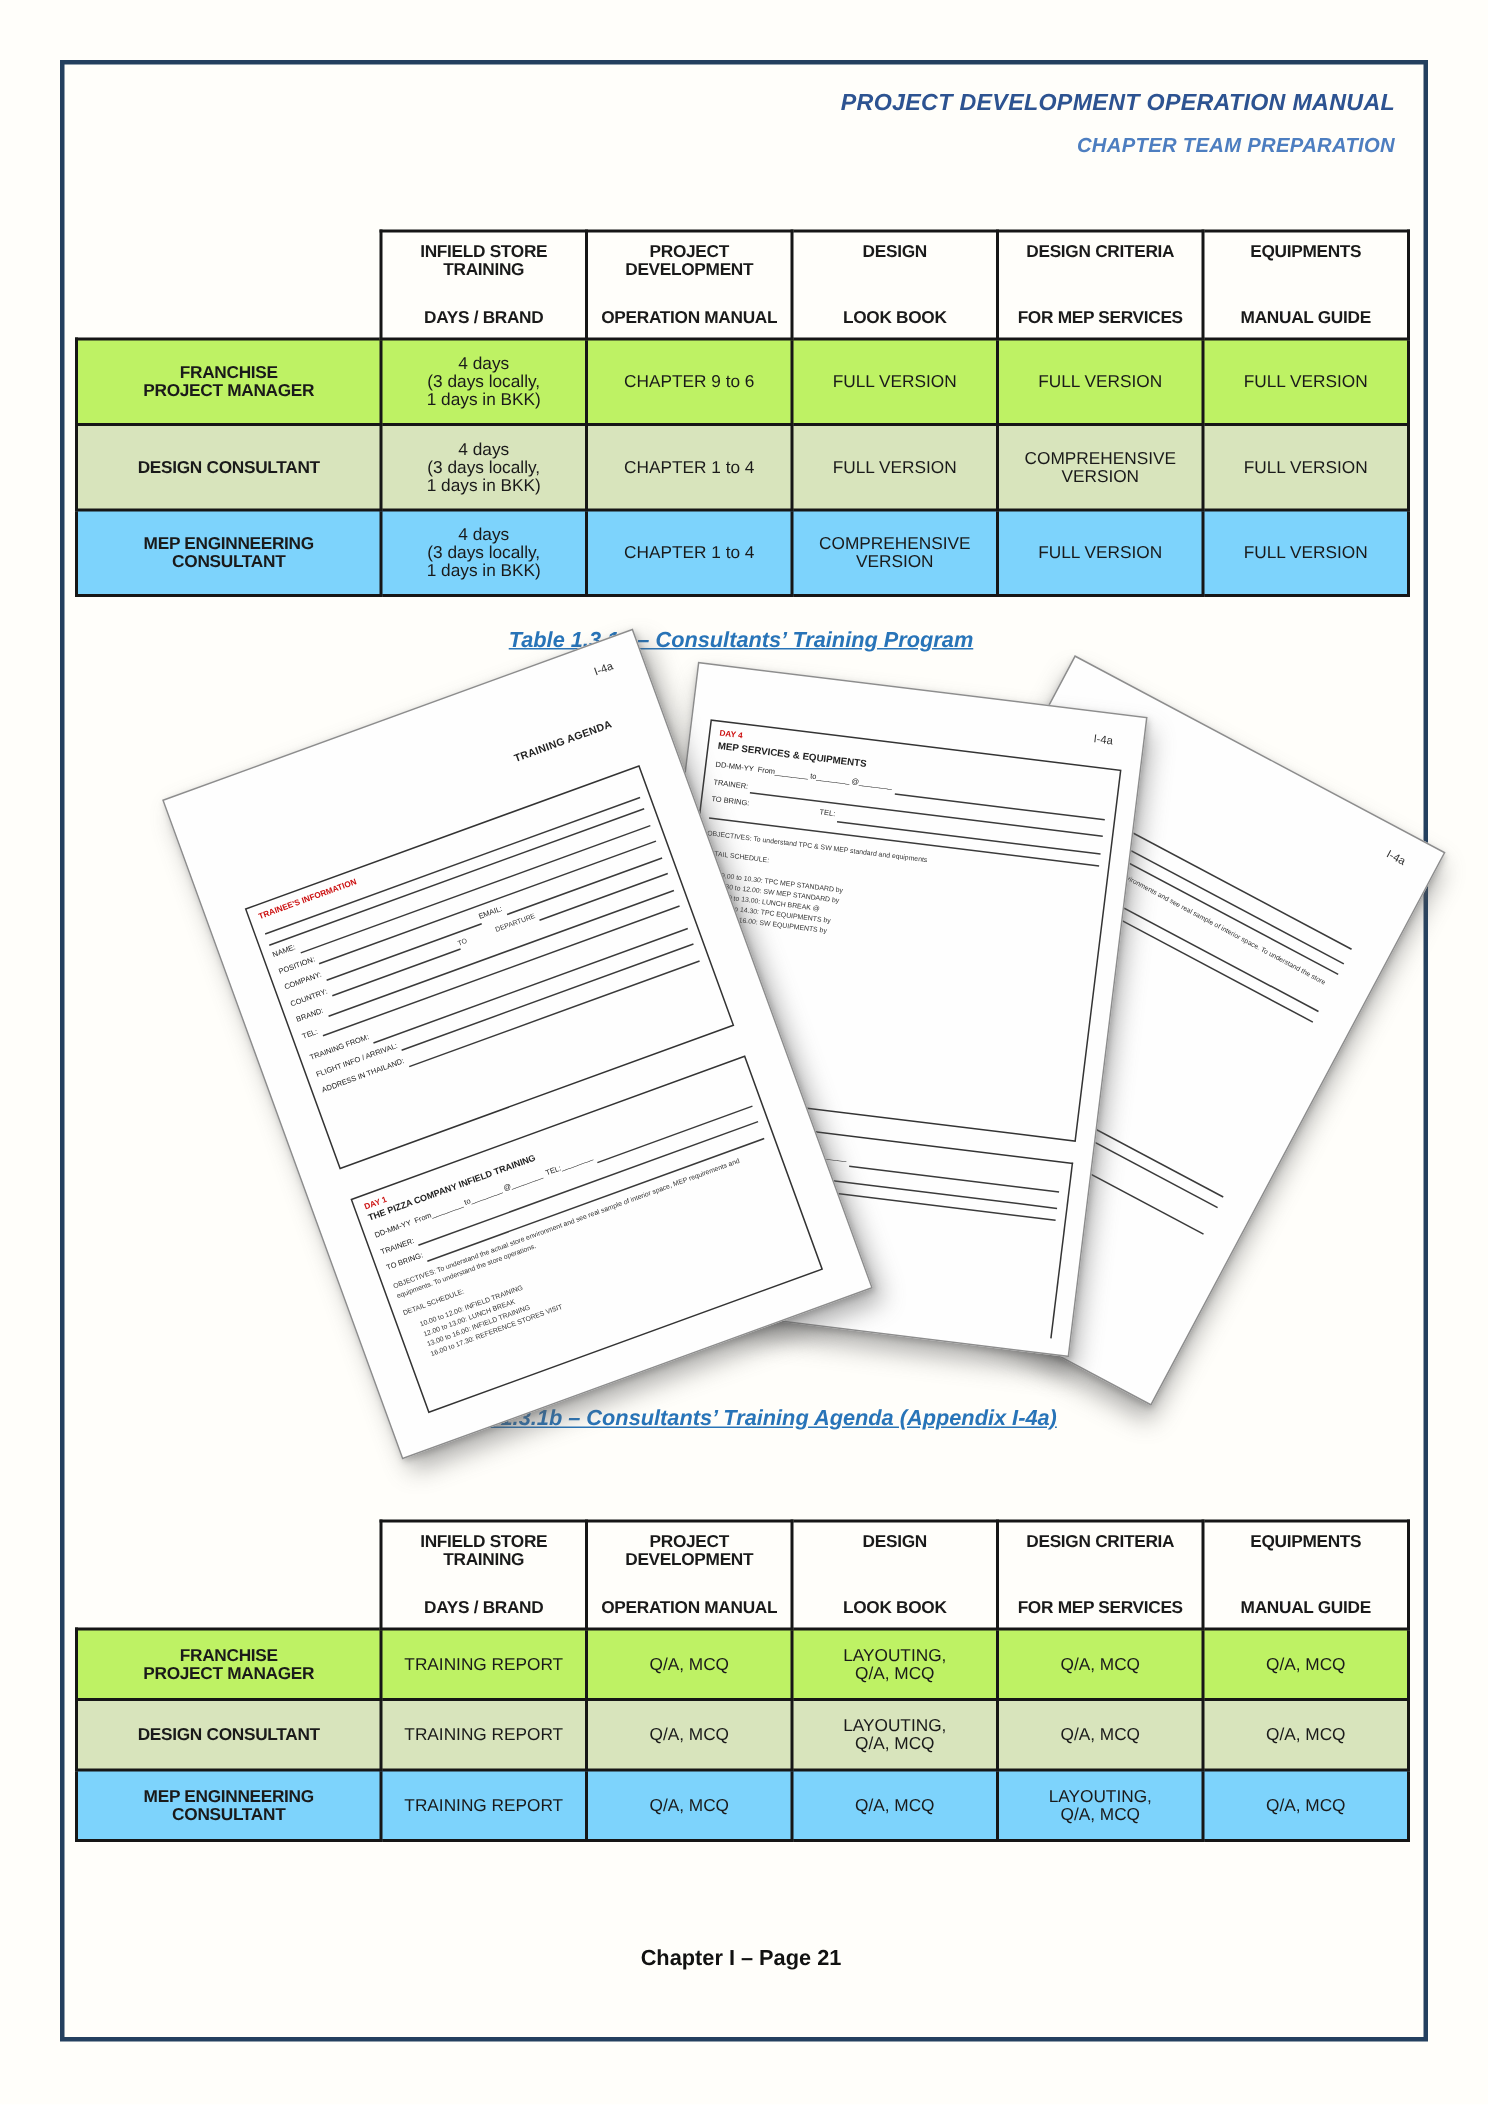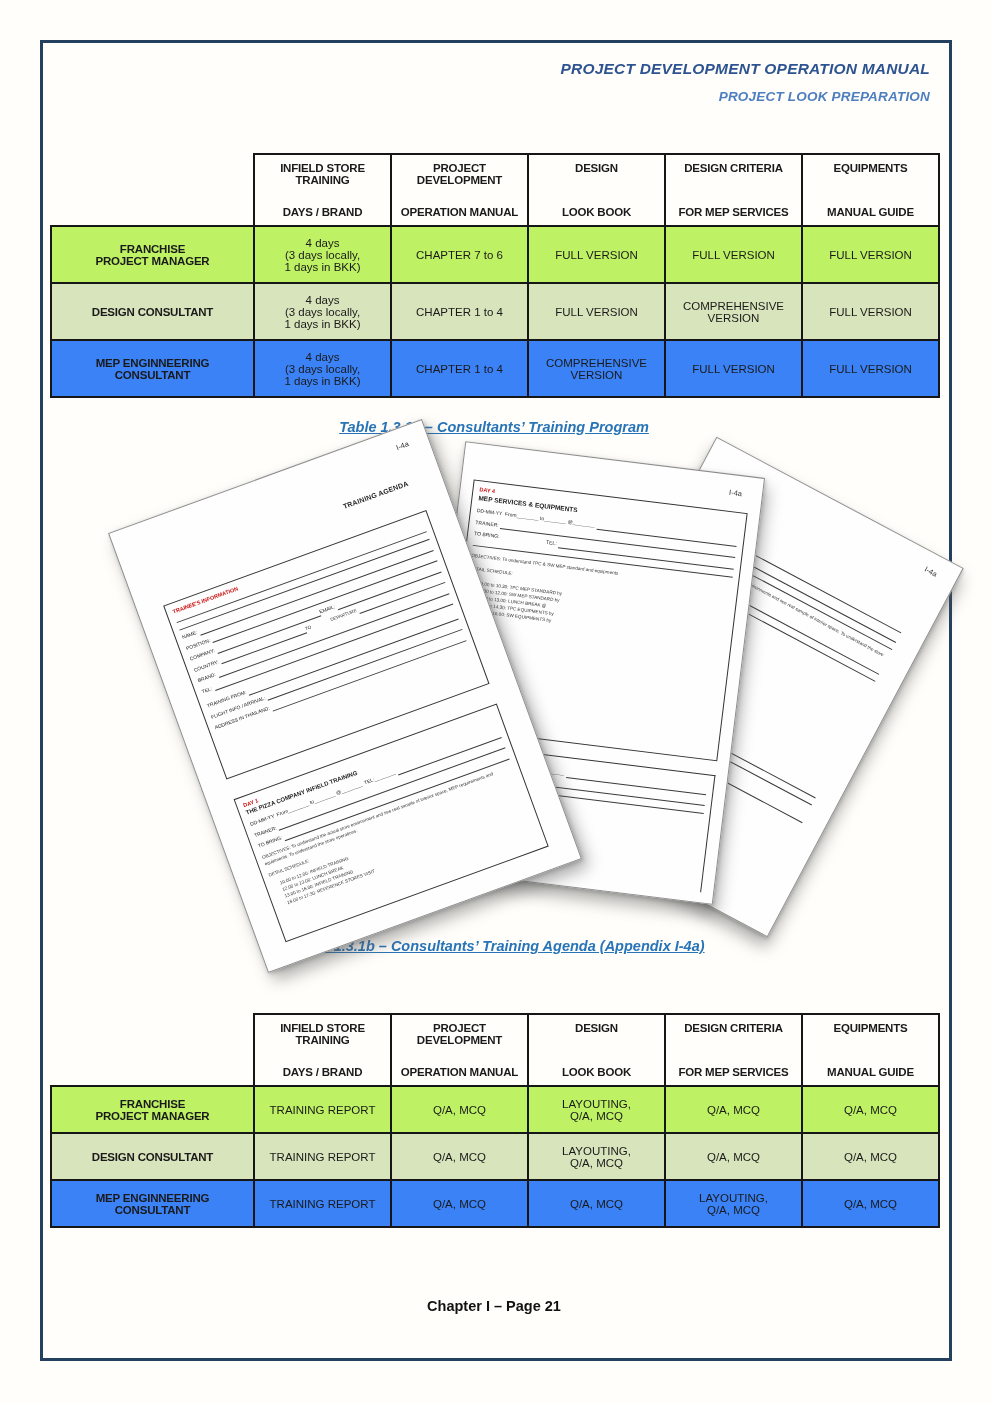--- a/index.html
+++ b/index.html
@@ -27,21 +27,21 @@
   td.corner { border:none !important; background:transparent; }
   td.th { font-weight:700; letter-spacing:-0.2px; }
   .thwrap { display:flex; flex-direction:column; justify-content:space-between; height:62px; padding:3px 0; }
   tr.hdr { height:72px; }
   #table1 tr.body { height:57px; }
   #table2 tr.body { height:47px; }
   td.rowlabel { font-weight:700; letter-spacing:-0.2px; }
   .pre { white-space:pre-line; }
   .r-gray  td { background:#bef264; }
   .r-green td { background:#d8e4bc; }
-  .r-pink  td { background:#3b82f6; }
+  .r-pink  td { background:#7dd3fc; }
   
   .caption { position:absolute; left:50px; width:888px; text-align:center;
              font-size:14.5px; font-weight:600; font-style:italic;
              color:#2874b8; white-space:pre-wrap; }
   .caption span { text-decoration:underline; cursor:pointer; }
   #caption1 { top:419px; }
   #caption2 { top:938px; }
   #caption3 { top:1254px; }
   .footer { position:absolute; top:1298px; left:50px; width:888px; text-align:center;
             font-size:14.5px; font-weight:600; color:#111; }
@@ -65,21 +65,21 @@
   .tiny { font-size:4.6px; color:#333; }
 </style>
 </head>
 <body>
 
 <div class="page">
   <div class="frame"></div>
 
   <div class="doc-header">
     <div class="hline1">PROJECT DEVELOPMENT OPERATION MANUAL</div>
-    <div class="hline2">PROJECT LOOK PREPARATION</div>
+    <div class="hline2">CHAPTER TEAM PREPARATION</div>
   </div>
 
   <table class="manual" id="table1">
     <colgroup>
         <col style="width:203px">
         <col style="width:137px">
         <col style="width:137px">
         <col style="width:137px">
         <col style="width:137px">
         <col style="width:137px">
@@ -117,21 +117,21 @@
               <span>MANUAL GUIDE</span>
             </div>
           </td>
     </tr>
     <tr class="body r-gray">
       <td class="rowlabel pre">FRANCHISE
 PROJECT MANAGER</td>
       <td class="pre">4 days
 (3 days locally,
 1 days in BKK)</td>
-      <td class="pre">CHAPTER 7 to 6</td>
+      <td class="pre">CHAPTER 9 to 6</td>
       <td class="pre">FULL VERSION</td>
       <td class="pre">FULL VERSION</td>
       <td class="pre">FULL VERSION</td>
     </tr>
     <tr class="body r-green">
       <td class="rowlabel pre">DESIGN CONSULTANT</td>
       <td class="pre">4 days
 (3 days locally,
 1 days in BKK)</td>
       <td class="pre">CHAPTER 1 to 4</td>

